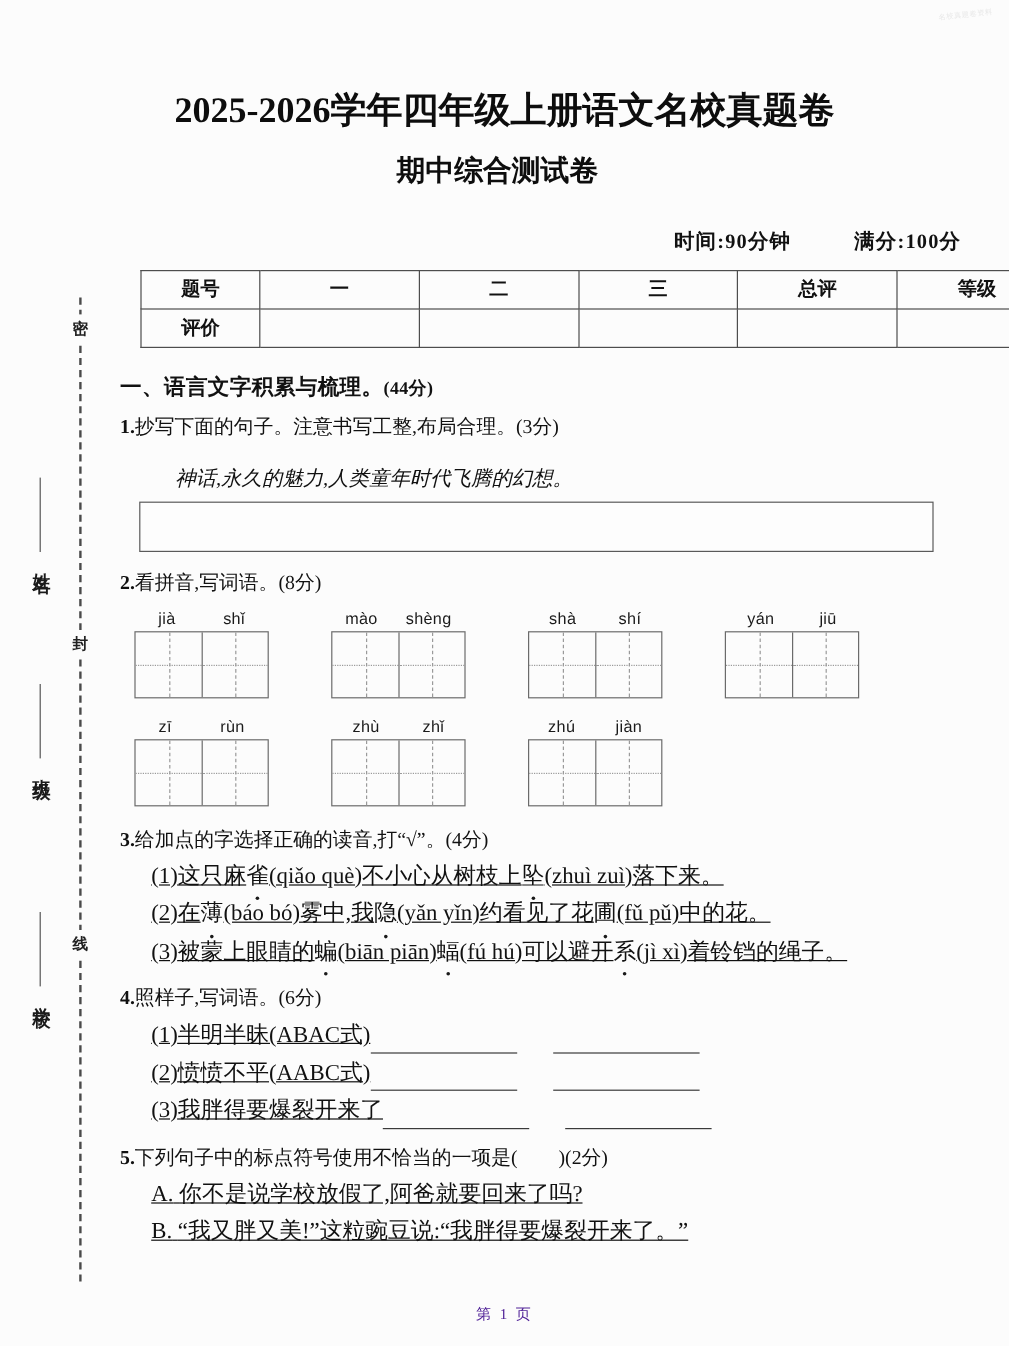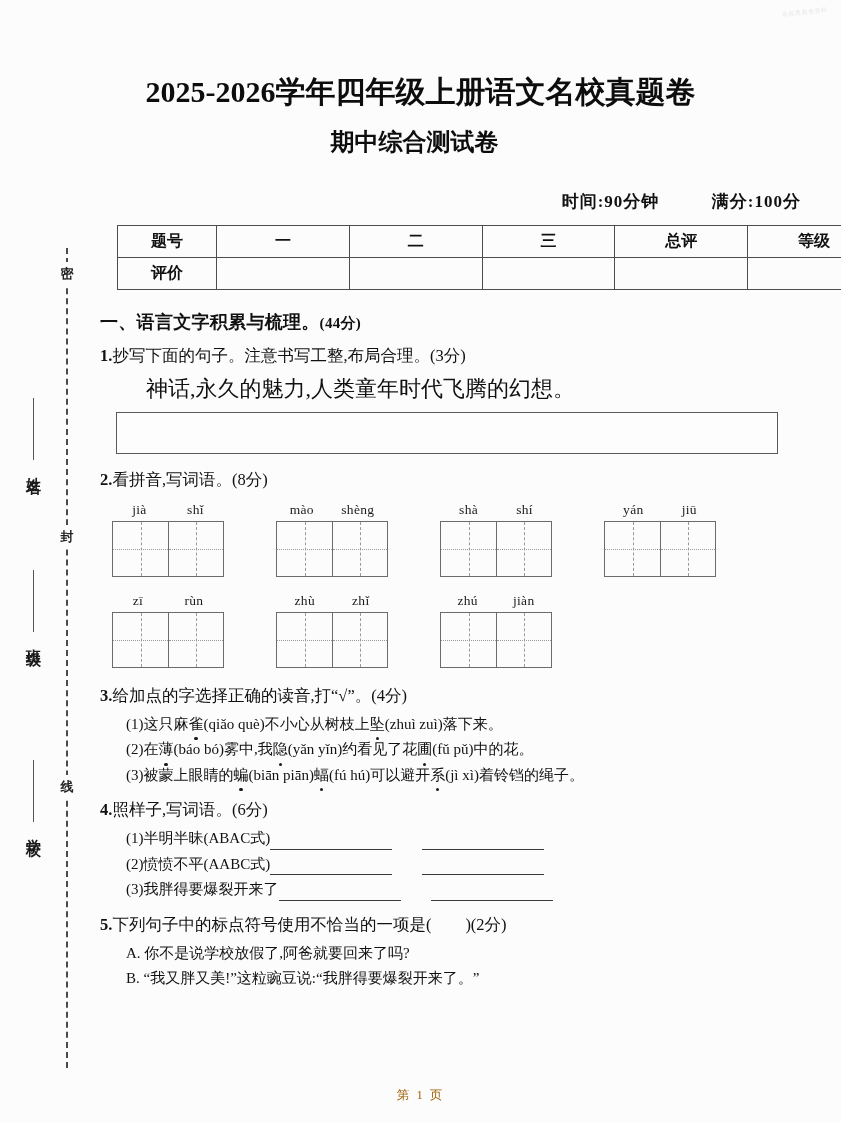--- a/index.html
+++ b/index.html
@@ -152,32 +152,34 @@
   .sec-head .pts { font-size: 15px; font-weight: bold; }
 
   .q {
     font-size: 16.5px;
     margin: 0 0 5px 0;
     line-height: 1.45;
     letter-spacing: 0px;
   }
   .q .qn { font-weight: bold; }
   .sub {
-    font-size: 15px;
+    font-size: 19px;
     margin: 0 0 3px 0;
     padding-left: 26px;
     line-height: 1.5;
     white-space: nowrap;
+    text-decoration: underline;
   }
 
   
   .copy-sentence {
-    font-size: 22px;
+    font-size: 17px;
     padding-left: 46px;
-    margin: 6px 0 8px 0;
+    margin: 19px 0 8px 0;
+    font-style: italic;
   }
   .copy-box {
     margin-left: 16px;
     width: 662px;
     height: 42px;
     border: 1.5px solid #5a5a5a;
     background: #fdfdfd;
     box-sizing: border-box;
   }
 
@@ -185,21 +187,21 @@
   .grid-row {
     display: flex;
     margin: 10px 0 2px 0;
     padding-left: 12px;
   }
   .grid-item { margin-right: 52px; }
   .grid-item:last-child { margin-right: 0; }
   .pinyin {
     display: flex;
     justify-content: space-around;
-    font-family: Liberation Serif, serif;
+    font-family: Liberation Sans, sans-serif;
     font-size: 13.5px;
     color: #1a1a1a;
     margin-bottom: 3px;
     width: 112px;
     letter-spacing: .3px;
   }
   .pinyin span { white-space: nowrap; }
   .tian {
     display: flex;
     width: 112px;
@@ -257,21 +259,21 @@
     background: #1a1a1a;
   }
 
   
   .footer {
     position: absolute;
     left: 0; right: 0;
     bottom: 18px;
     text-align: center;
     font-size: 12.5px;
-    color: #a16207;
+    color: #4c1d95;
     letter-spacing: 2px;
     font-family: "Liberation Serif", serif;
   }
 </style>
 </head>
 <body>
 
 <div class="page">
 
   <div class="watermark">名校真题卷资料</div>

